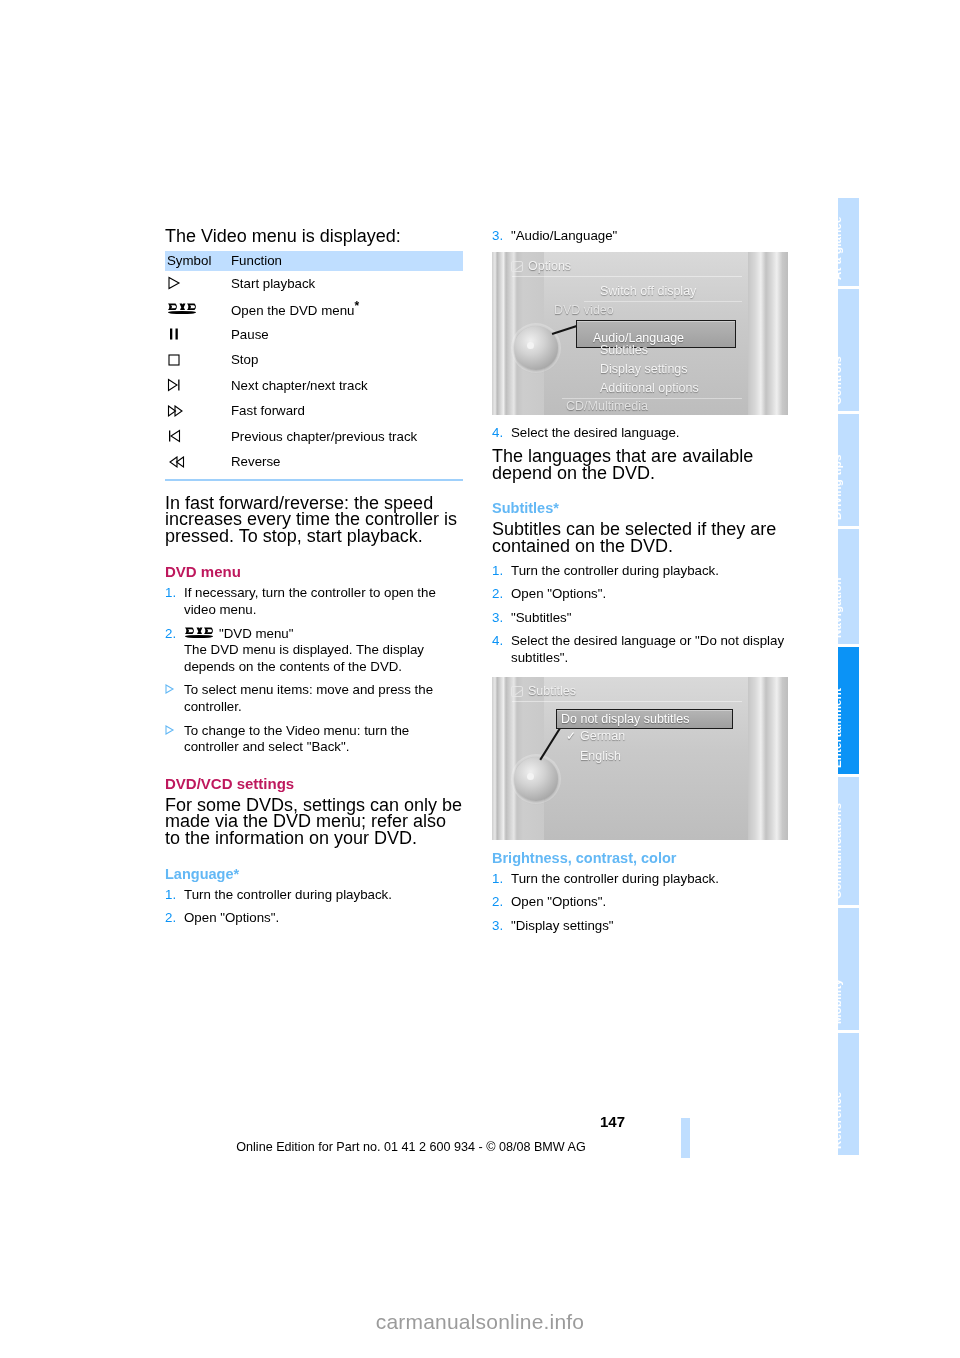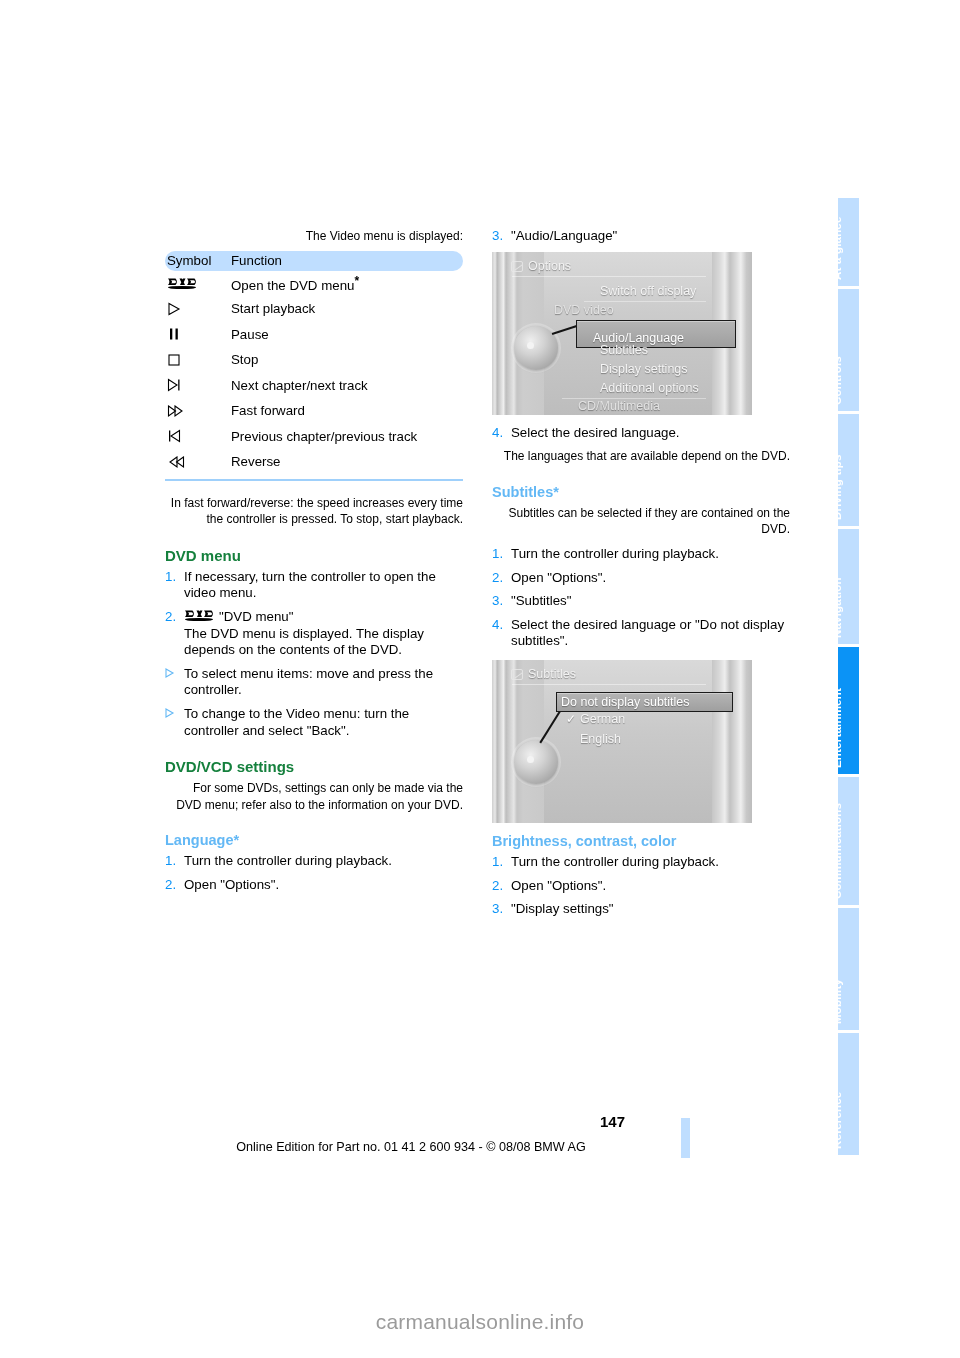--- a/index.html
+++ b/index.html
@@ -49,30 +49,29 @@
     position: absolute;
     width: 298px;
     top: 228px;
   }
   .col-left  { left: 165px; }
   .col-right { left: 492px; }
 
   p, h2, h3 { margin: 0; }
 
   .body-text {
-    font-size: 12px;
+    font-size: 18px;
     line-height: 16.6px;
     color: #000;
     margin-bottom: 8px;
-    text-align: right;
   }
   .tight { margin-bottom: 0; }
 
   h2.section {
-    color: #15803d;
+    color: #be185d;
     font-size: 15px;
     font-weight: bold;
     margin-top: 19px;
     margin-bottom: 5px;
   }
   h3.subsection {
     color: #63b8f5;
     font-size: 14.5px;
     font-weight: bold;
     margin-top: 19px;
@@ -80,21 +79,20 @@
   }
 
   
   .sym-table { width: 298px; margin-top: 6px; }
   .sym-head {
     background: #bfdeff;
     display: flex;
     align-items: center;
     height: 20px;
     font-size: 13.3px;
-    border-radius: 10px;
   }
   .sym-head .c1 { width: 66px; padding-left: 2px; }
   .sym-row {
     display: flex;
     align-items: center;
     min-height: 25.5px;
     font-size: 13.3px;
   }
   .sym-row .c1 {
     width: 66px;
@@ -139,21 +137,21 @@
     font-size: 12px;
     line-height: 17px;
   }
   .step .txt { flex: 1; }
   .step .txt .sub { display: block; }
 
   .inline-dvd { vertical-align: -1px; margin-right: 5px; }
 
   
   .shot {
-    width: 260px; height: 163px;
+    width: 296px; height: 163px;
     position: relative;
     overflow: hidden;
     margin: 6px 0 10px 0;
     background: linear-gradient(180deg,#d9d9d9 0%,#c9c9c9 45%,#bdbdbd 100%);
   }
   .shot-inner { position: absolute; inset: 0; }
   .shot-frame-l {
     position: absolute; left: 0; top: 0; bottom: 0; width: 52px;
     background:
       linear-gradient(90deg,
@@ -309,41 +307,41 @@
     <p class="body-text tight">The Video menu is displayed:</p>
 
     <div class="sym-table">
       <div class="sym-head">
         <span class="c1">Symbol</span>
         <span class="c2">Function</span>
       </div>
 
       <div class="sym-row">
         <span class="c1">
+          <svg width="14" height="14" viewBox="0 0 14 14">
+              <polygon points="2,1.5 12,7 2,12.5" fill="none" stroke="#000" stroke-width="1.1"></polygon>
+            </svg>
+        </span>
+        <span class="c2">Start playback</span>
+      </div>
+
+      <div class="sym-row">
+        <span class="c1">
           <span class="dvd-logo">
             <svg width="30" height="13" viewBox="0 0 60 26">
               <g fill="#000">
                 <path d="M2 3 h15 a9 9 0 0 1 0 13 h-15 a9 9 0 0 0 0 -13 z M7 6.5 h8 a3 3 0 0 1 0 6 h-8 a3 3 0 0 0 0 -6 z" fill-rule="evenodd"></path>
                 <path d="M20 3 h10 l6 13 h-5 l-6 -13 z M32 3 h5 l-6 13 h-5 z"></path>
                 <path d="M40 3 h15 a9 9 0 0 1 0 13 h-15 a9 9 0 0 0 0 -13 z M45 6.5 h8 a3 3 0 0 1 0 6 h-8 a3 3 0 0 0 0 -6 z" fill-rule="evenodd"></path>
                 <ellipse cx="30" cy="21" rx="28" ry="3.2"></ellipse>
               </g>
             </svg>
           </span>
         </span>
         <span class="c2"><span>Open the DVD menu</span><span class="sup">*</span></span>
-      </div>
-
-      <div class="sym-row">
-        <span class="c1">
-          <svg width="14" height="14" viewBox="0 0 14 14">
-              <polygon points="2,1.5 12,7 2,12.5" fill="none" stroke="#000" stroke-width="1.1"></polygon>
-            </svg>
-        </span>
-        <span class="c2">Start playback</span>
       </div>
 
       <div class="sym-row">
         <span class="c1">
           <svg width="14" height="14" viewBox="0 0 14 14">
               <rect x="3" y="1.5" width="2.3" height="11" fill="#000"></rect>
               <rect x="8.5" y="1.5" width="2.3" height="11" fill="#000"></rect>
             </svg>
         </span>
         <span class="c2">Pause</span>
@@ -483,21 +481,21 @@
         <div class="shot-underline" style="left:92px; right:46px; top:49px"></div>
 
         <div class="shot-item dim" style="left:62px; top:51px">DVD video</div>
 
         <div class="shot-item sel" style="left:84px; top:68px; padding:10px 4px 2px 16px; width:160px">Audio/Language</div>
 
         <div class="shot-item" style="left:108px; top:91px">Subtitles</div>
         <div class="shot-item" style="left:108px; top:110px">Display settings</div>
         <div class="shot-item" style="left:108px; top:129px">Additional options</div>
         <div class="shot-underline" style="left:70px; right:46px; top:146px"></div>
-        <div class="shot-item dim" style="left:86px; top:147px">CD/Multimedia</div>
+        <div class="shot-item dim" style="left:74px; top:147px">CD/Multimedia</div>
       </div>
     </div>
 
     <div class="step">
       <span class="num">4.</span>
       <span class="txt">Select the desired language.</span>
     </div>
 
     <p class="body-text">The languages that are available depend on the DVD.</p>
 

